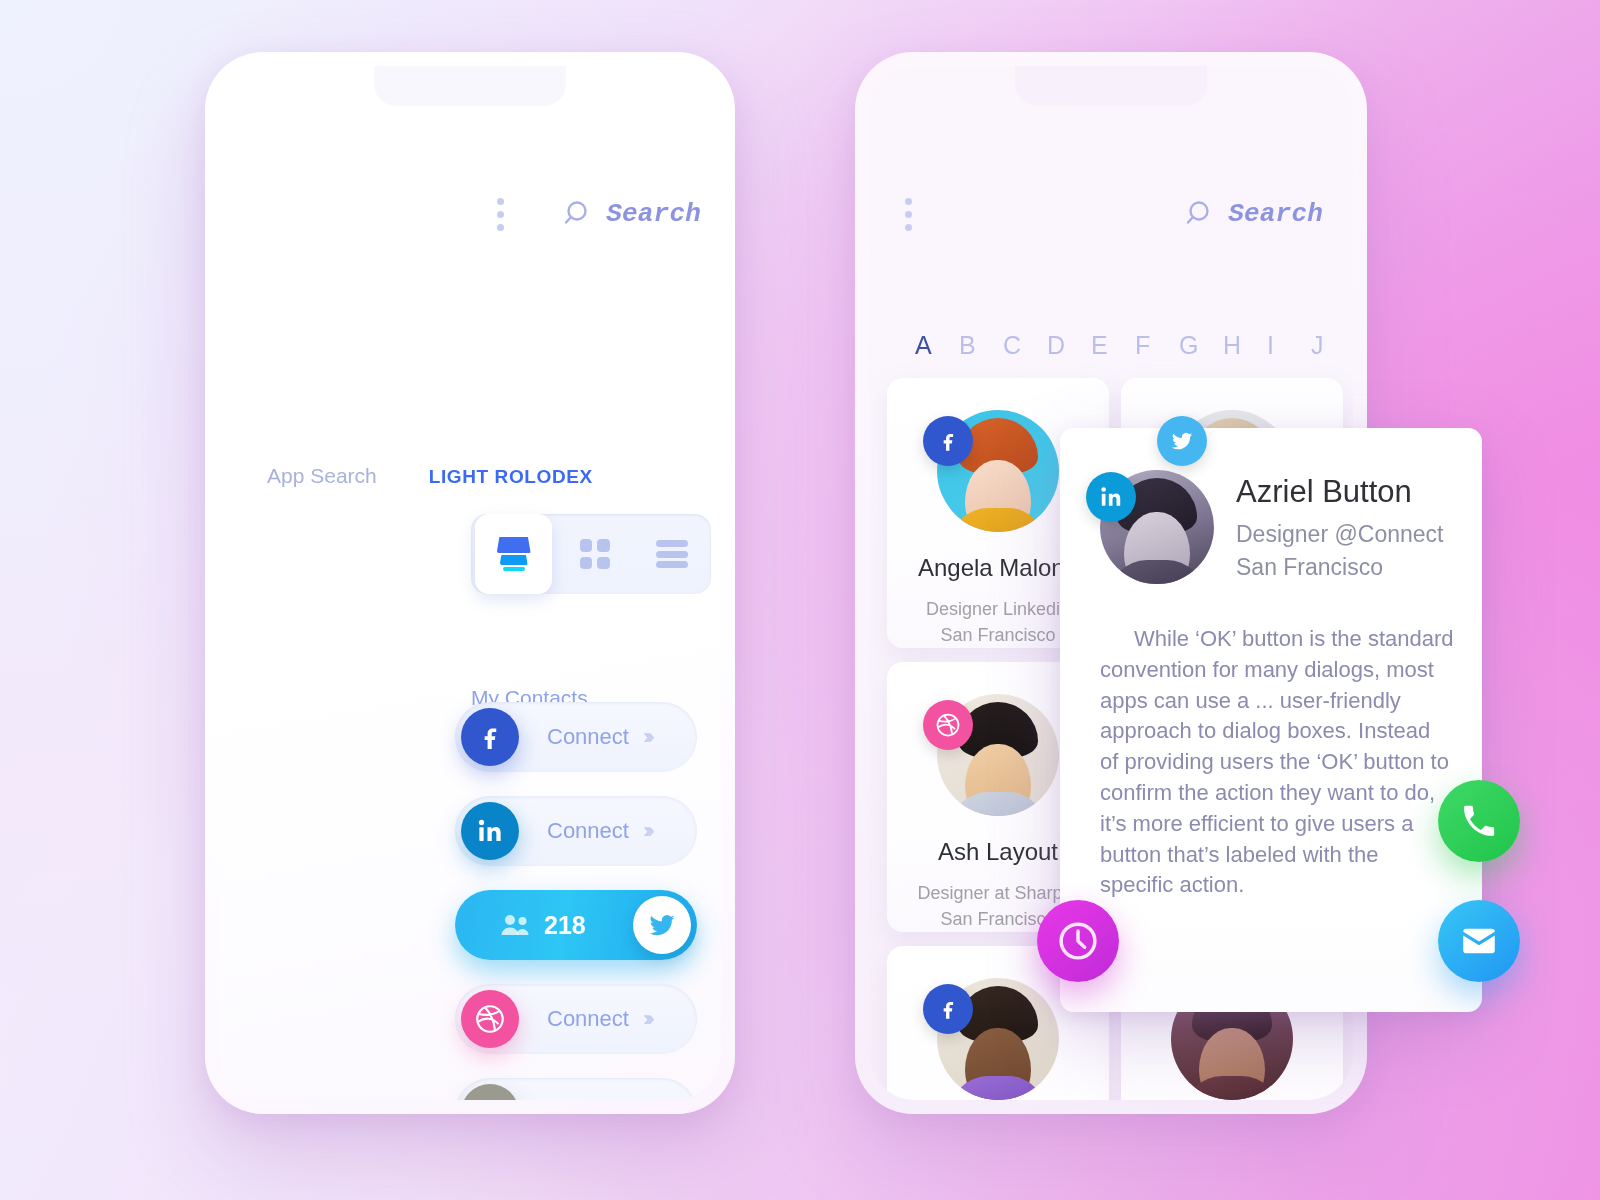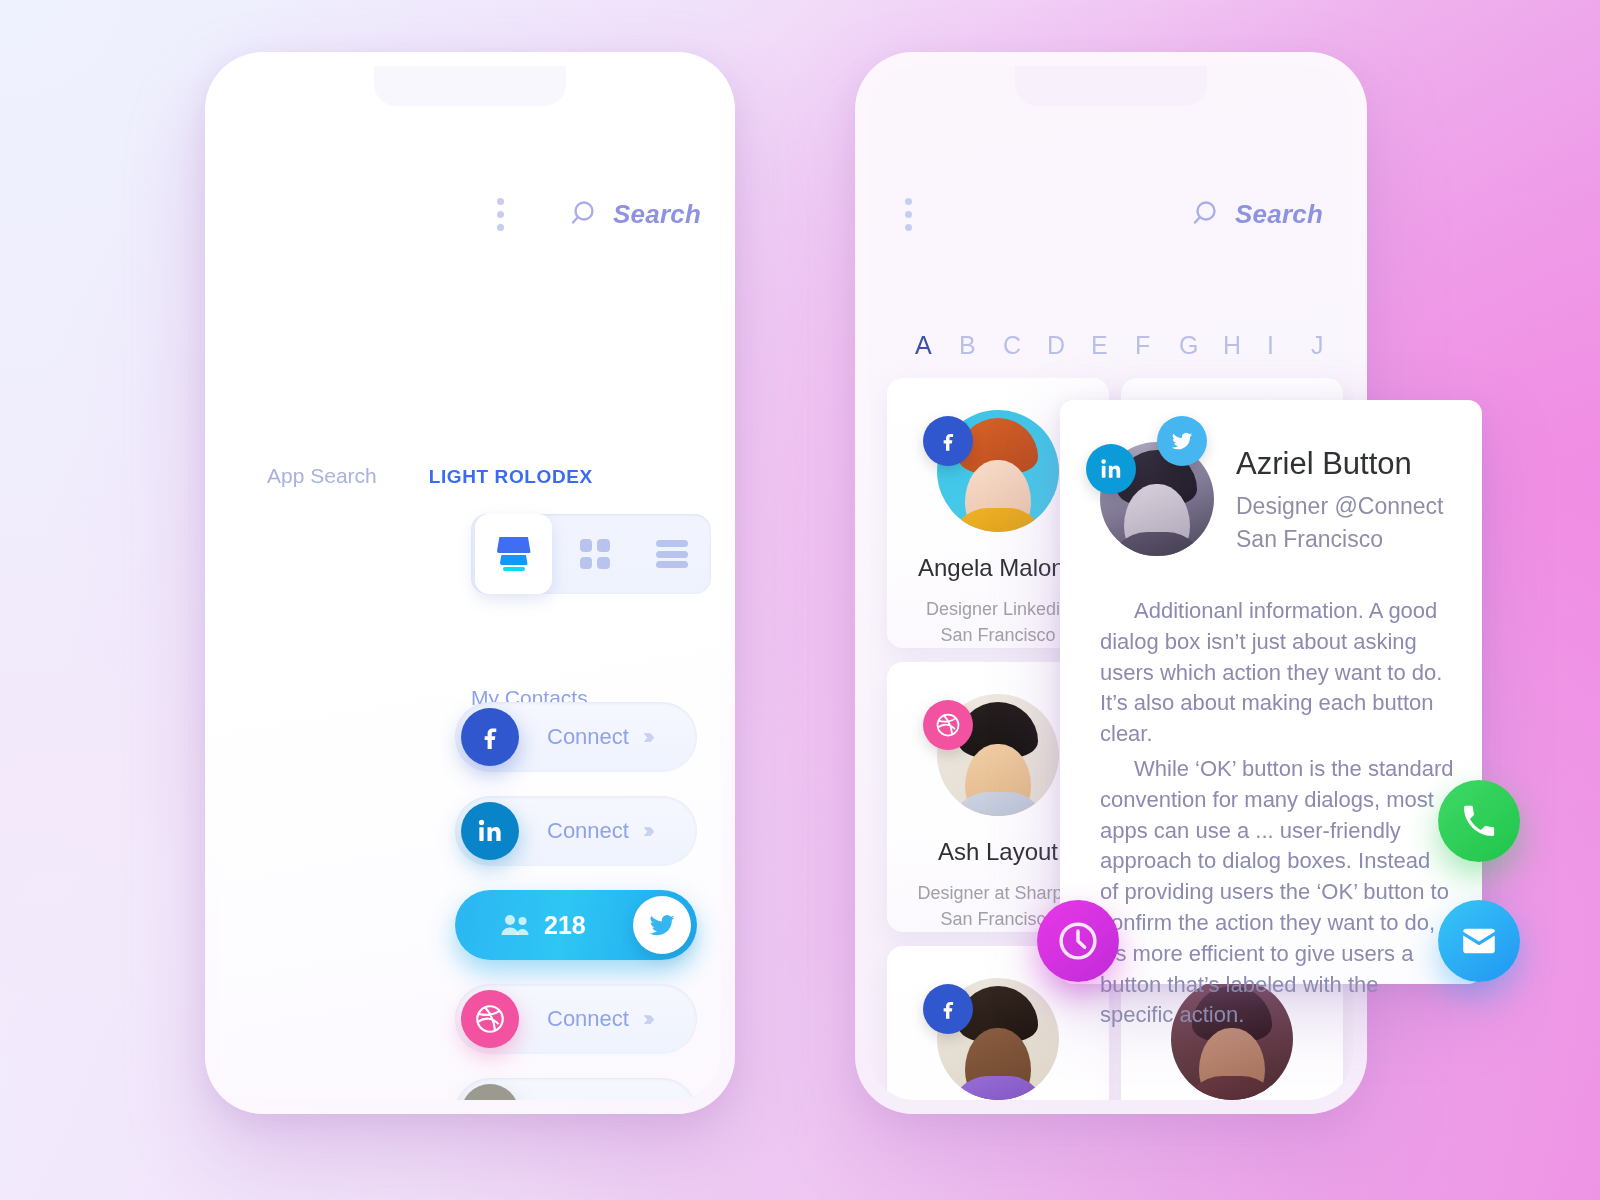--- a/index.html
+++ b/index.html
@@ -41,21 +41,21 @@
   .notch-a { background:rgba(244,240,253,0.5); }
 
   
   .hdr { position:absolute; left:0; right:0; height:60px; display:flex; align-items:center; }
   .kebab { width:7px; display:flex; flex-direction:column; gap:6px; cursor:pointer; }
   .kebab i { display:block; width:7px; height:7px; border-radius:50%; background:#c6cdf0; }
   .search { display:flex; align-items:center; gap:12px; cursor:pointer; }
   .search svg { display:block; }
   .search span {
     font-size:26px; font-style:italic; font-weight:700;
-    color:#8e93e0; letter-spacing:.2px;
+    color:#8e93e0; letter-spacing:.2px;font-family:Liberation Mono, monospace;
   }
 
   
   .profile-wrap { position:absolute; left:48px; top:96px; }
   .avatar-big {
     width:102px; height:102px; border-radius:50%; overflow:hidden;
     background:#1b1d26; position:relative;
   }
   .avatar-big .sky { position:absolute; inset:0; background:
       radial-gradient(60% 60% at 72% 26%, #4c5266 0%, #24262f 55%, #101119 100%); }
@@ -174,21 +174,21 @@
     position:absolute; left:50%; transform:translateX(-50%); top:8px;
     width:80px; height:56px; border-radius:50% 50% 34% 34% / 70% 70% 30% 30%;
   }
   .pic .bdy {
     position:absolute; left:50%; transform:translateX(-50%); bottom:-14px;
     width:96px; height:38px; border-radius:38px 38px 0 0;
   }
 
   
   .popup {
-    position:absolute; left:1060px; top:400px; width:422px; height:584px;
+    position:absolute; left:1060px; top:428px; width:422px; height:584px;
     background:linear-gradient(180deg,#ffffff 0%,#ffffff 82%,#fdfcfe 100%);
     border-radius:14px;
     box-shadow:0 26px 70px rgba(150,110,185,0.30), 0 6px 20px rgba(150,110,185,0.16);
     padding:42px 28px 0 40px;
   }
   .pu-head { display:flex; gap:22px; align-items:flex-start; }
   .pu-av { width:114px; height:114px; border-radius:50%; position:relative; flex:0 0 114px; }
   .pu-av .pic { width:114px; height:114px; border-radius:50%; overflow:hidden; position:relative; }
   .pu-av .sb { position:absolute; left:-14px; top:2px; width:50px; height:50px; border-radius:50%;
     display:flex; align-items:center; justify-content:center; z-index:3;
@@ -495,21 +495,20 @@
           </svg>
       </span>
     </div>
     <div>
       <div class="pu-name">Azriel Button</div>
       <div class="pu-sub">Designer @Connect</div>
       <div class="pu-sub" style="margin-top:0;">San Francisco</div>
     </div>
   </div>
   <div class="pu-body">
-    <p>Additionanl information. A good dialog box isn’t just about asking users which action they want to do. It’s also about making each button clear.</p>
     <p>While ‘OK’ button is the standard convention for many dialogs, most apps can use a ... user-friendly approach to dialog boxes. Instead of providing users the ‘OK’ button to confirm the action they want to do, it’s more efficient to give users a button that’s labeled with the specific action.</p>
   </div>
 </div>
 
 <div class="fab fab-call">
   <svg width="40" height="40" viewBox="0 0 24 24" fill="#fff">
     <path d="M6.6 10.8c1.4 2.8 3.8 5.2 6.6 6.6l2.2-2.2c.3-.3.7-.4 1-.2 1.2.4 2.4.6 3.7.6.6 0 1 .4 1 1V20c0 .6-.4 1-1 1C10.8 21 3 13.2 3 3.9c0-.6.4-1 1-1h3.4c.6 0 1 .4 1 1 0 1.3.2 2.5.6 3.7.1.3 0 .7-.2 1z"></path>
   </svg>
 </div>
 <div class="fab fab-mail">

